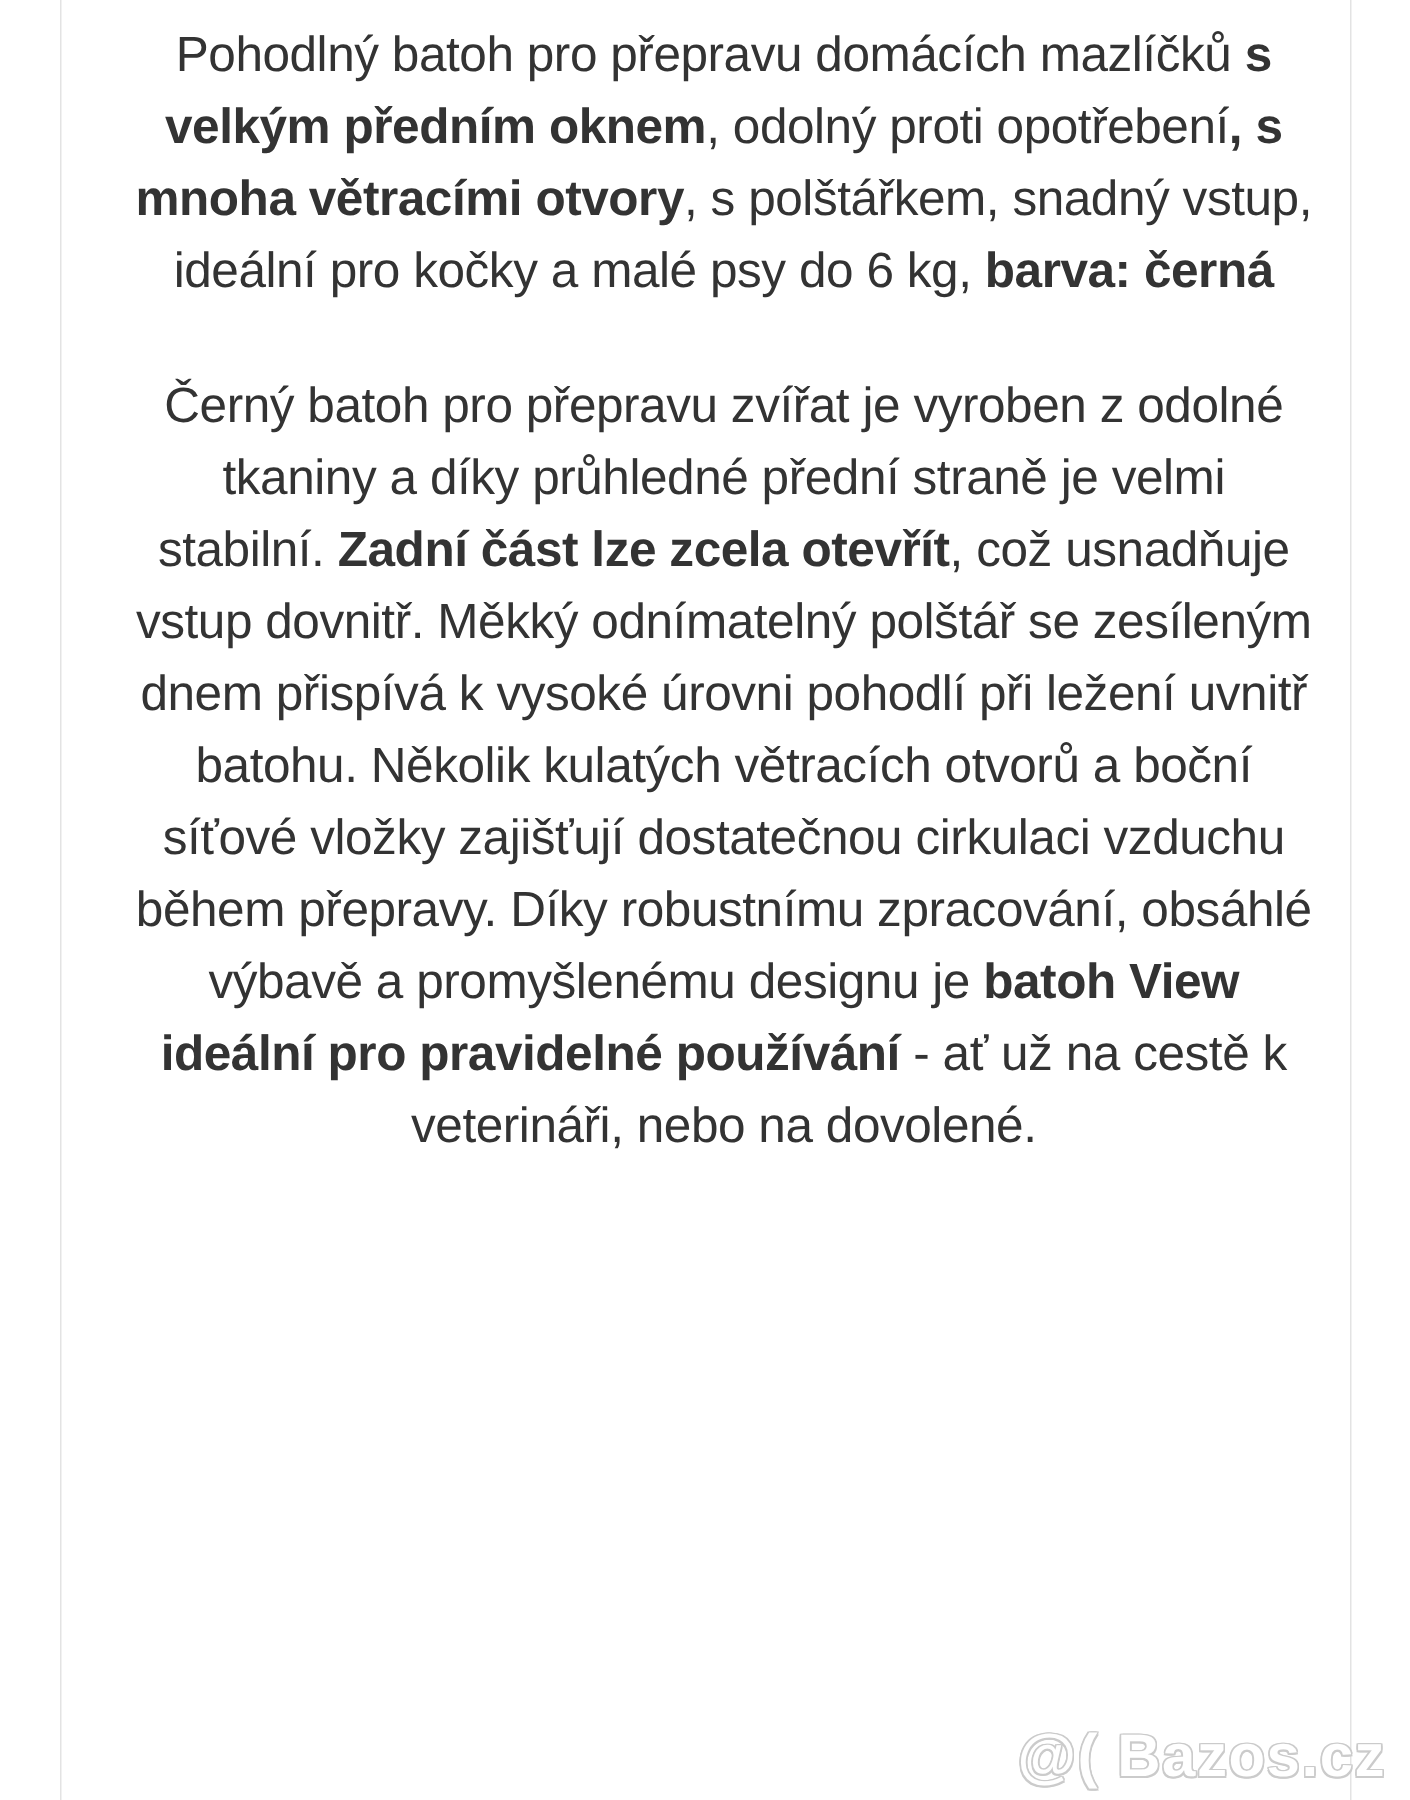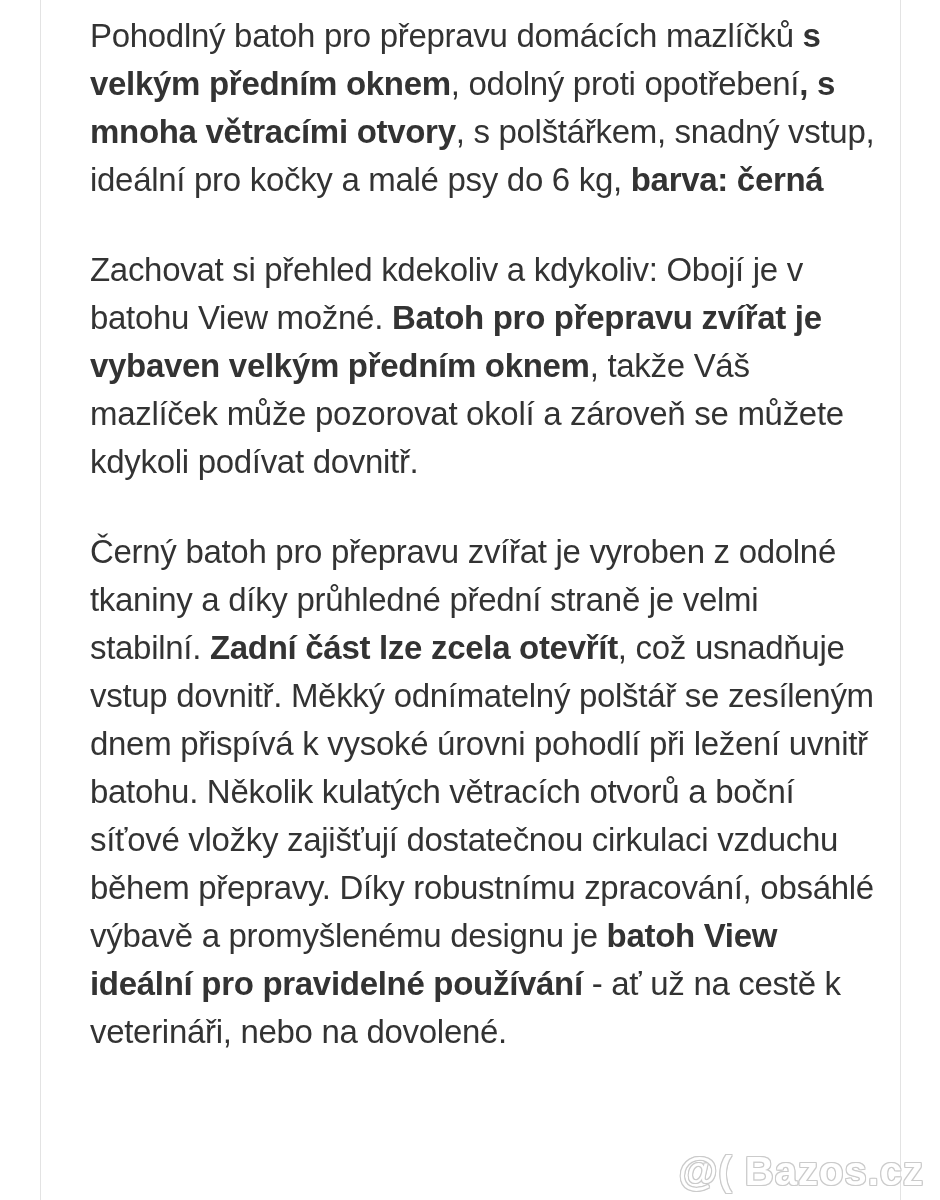--- a/index.html
+++ b/index.html
@@ -1,21 +1,21 @@
 <!DOCTYPE html>
 <html style="--bg: #ffffff; --border-color: #e3e3e3; --text-color: #333333;"><head>
 <meta charset="utf-8">
 <style>
   :root {
     --bg: #ffffff;
     --border-color: #e3e3e3;
     --text-color: #333333;
     --watermark-color: #cbcbcb;
   }
-  * { box-sizing: border-box; }
+  * { box-sizing: border-box; text-align: center; }
   html, body { margin: 0; padding: 0; }
   body {
     width: 940px;
     height: 1200px;
     background: var(--bg);
     overflow: hidden;
     position: relative;
     font-family: "Liberation Sans", sans-serif;
   }
   .frame-line {
@@ -64,17 +64,16 @@
   }
 </style>
 </head>
 <body>
 
 <div class="frame-line left"></div>
 <div class="frame-line right"></div>
 
 <div class="description">
     <p><span>Pohodlný batoh pro přepravu domácích mazlíčků </span><b>s velkým předním oknem</b><span>, odolný proti opotřebení</span><b>, s mnoha větracími otvory</b><span>, s polštářkem, snadný vstup, ideální pro kočky a malé psy do 6 kg, </span><b>barva: černá</b></p>
-    <p><span>Zachovat si přehled kdekoliv a kdykoliv: Obojí je v batohu View možné. </span><b>Batoh pro přepravu zvířat je vybaven velkým předním oknem</b><span>, takže Váš mazlíček může pozorovat okolí a zároveň se můžete kdykoli podívat dovnitř.</span></p>
     <p><span>Černý batoh pro přepravu zvířat je vyroben z odolné tkaniny a díky průhledné přední straně je velmi stabilní. </span><b>Zadní část lze zcela otevřít</b><span>, což usnadňuje vstup dovnitř. Měkký odnímatelný polštář se zesíleným dnem přispívá k vysoké úrovni pohodlí při ležení uvnitř batohu. Několik kulatých větracích otvorů a boční síťové vložky zajišťují dostatečnou cirkulaci vzduchu během přepravy. Díky robustnímu zpracování, obsáhlé výbavě a promyšlenému designu je </span><b>batoh View ideální pro pravidelné používání</b><span> - ať už na cestě k veterináři, nebo na dovolené.</span></p>
   </div>
 
 <div class="watermark">@( Bazos.cz</div>
 
 </body></html>

